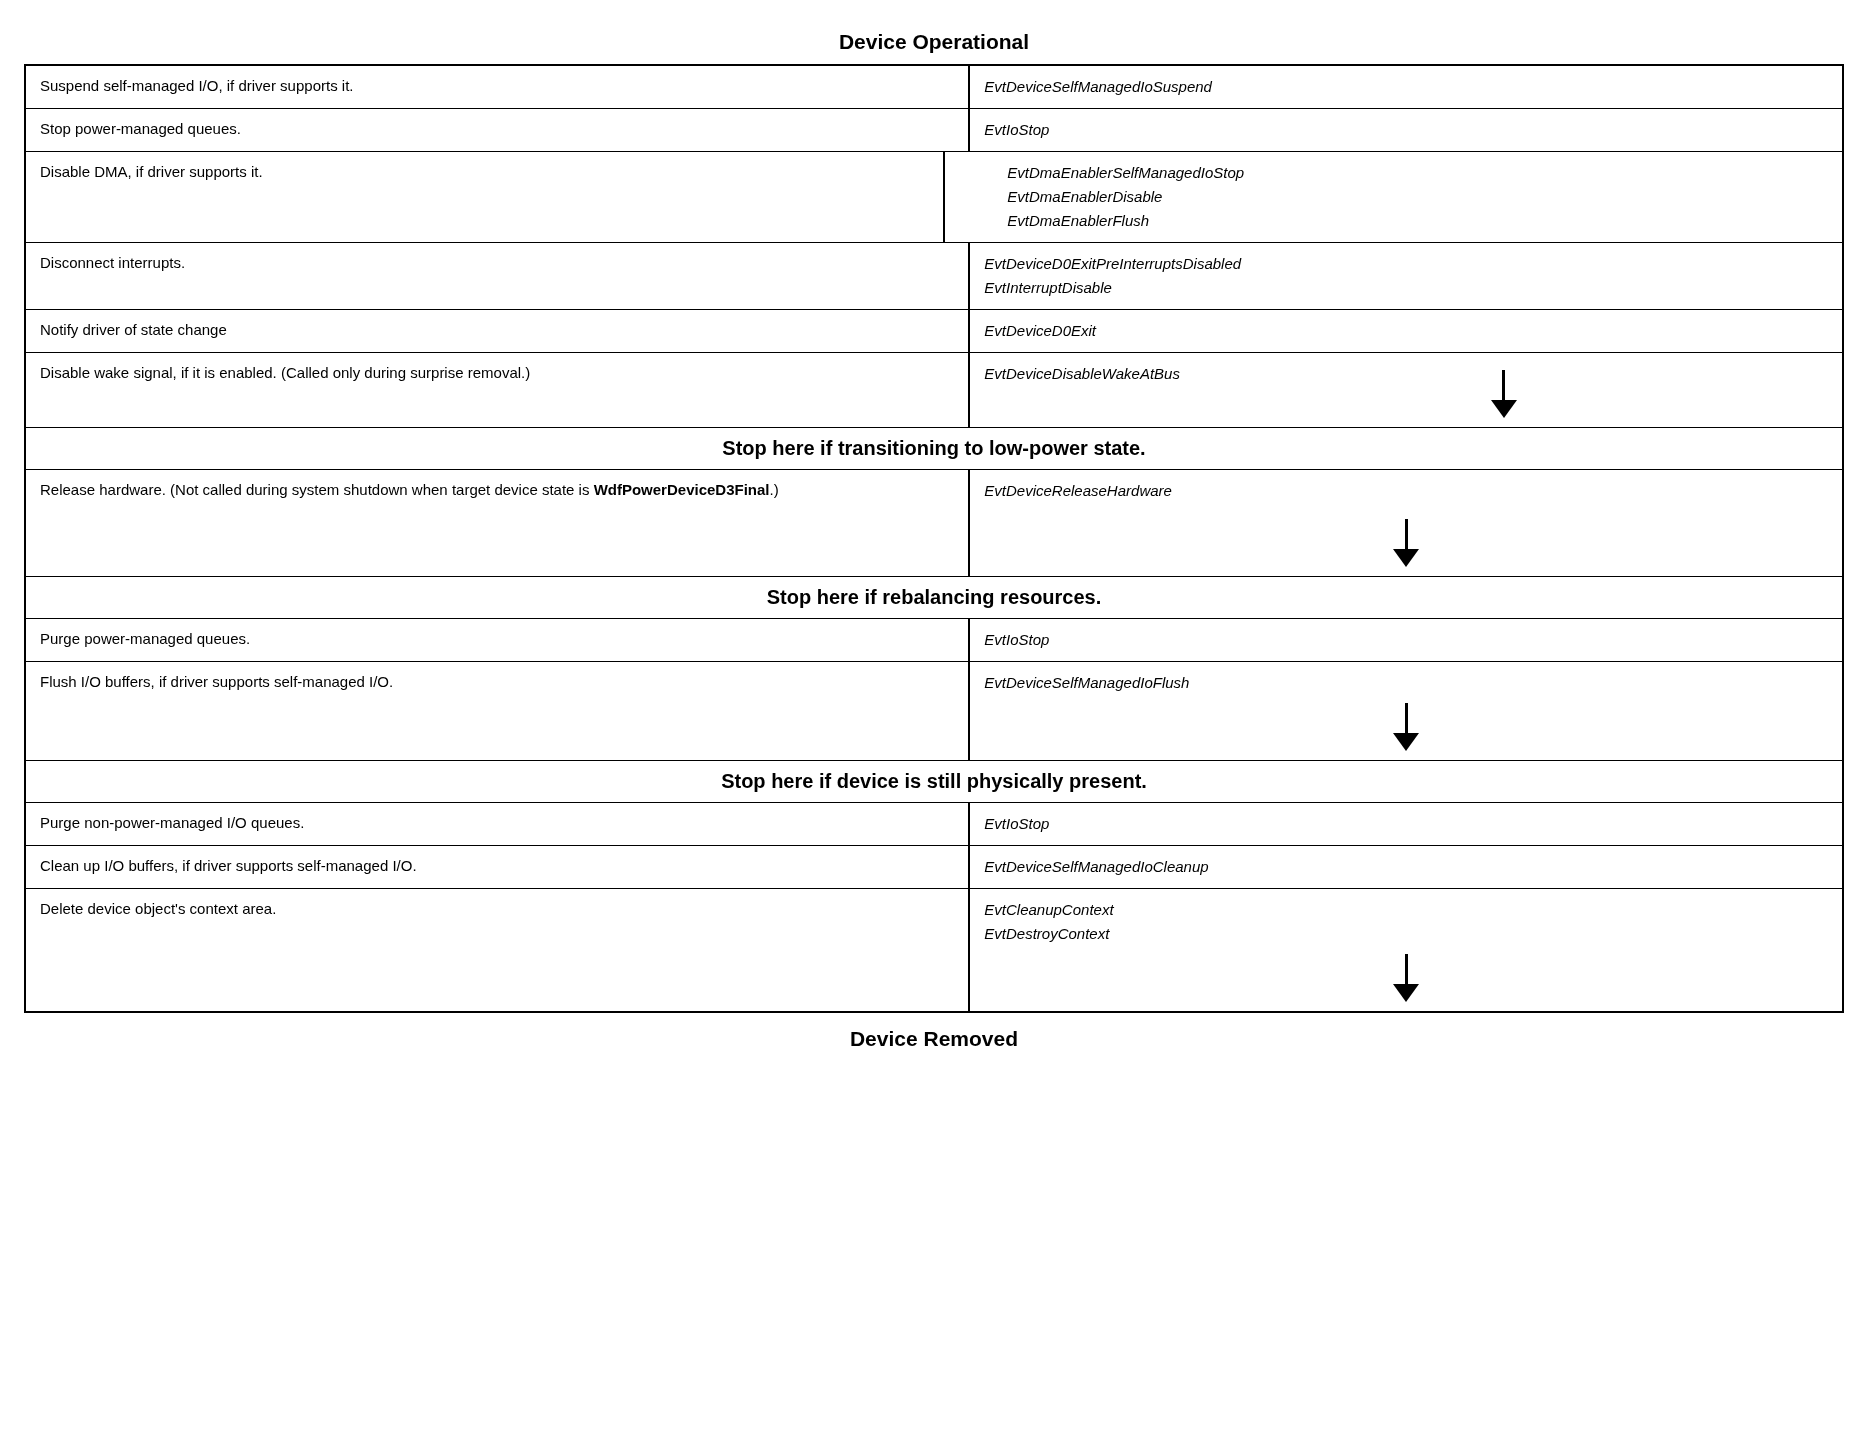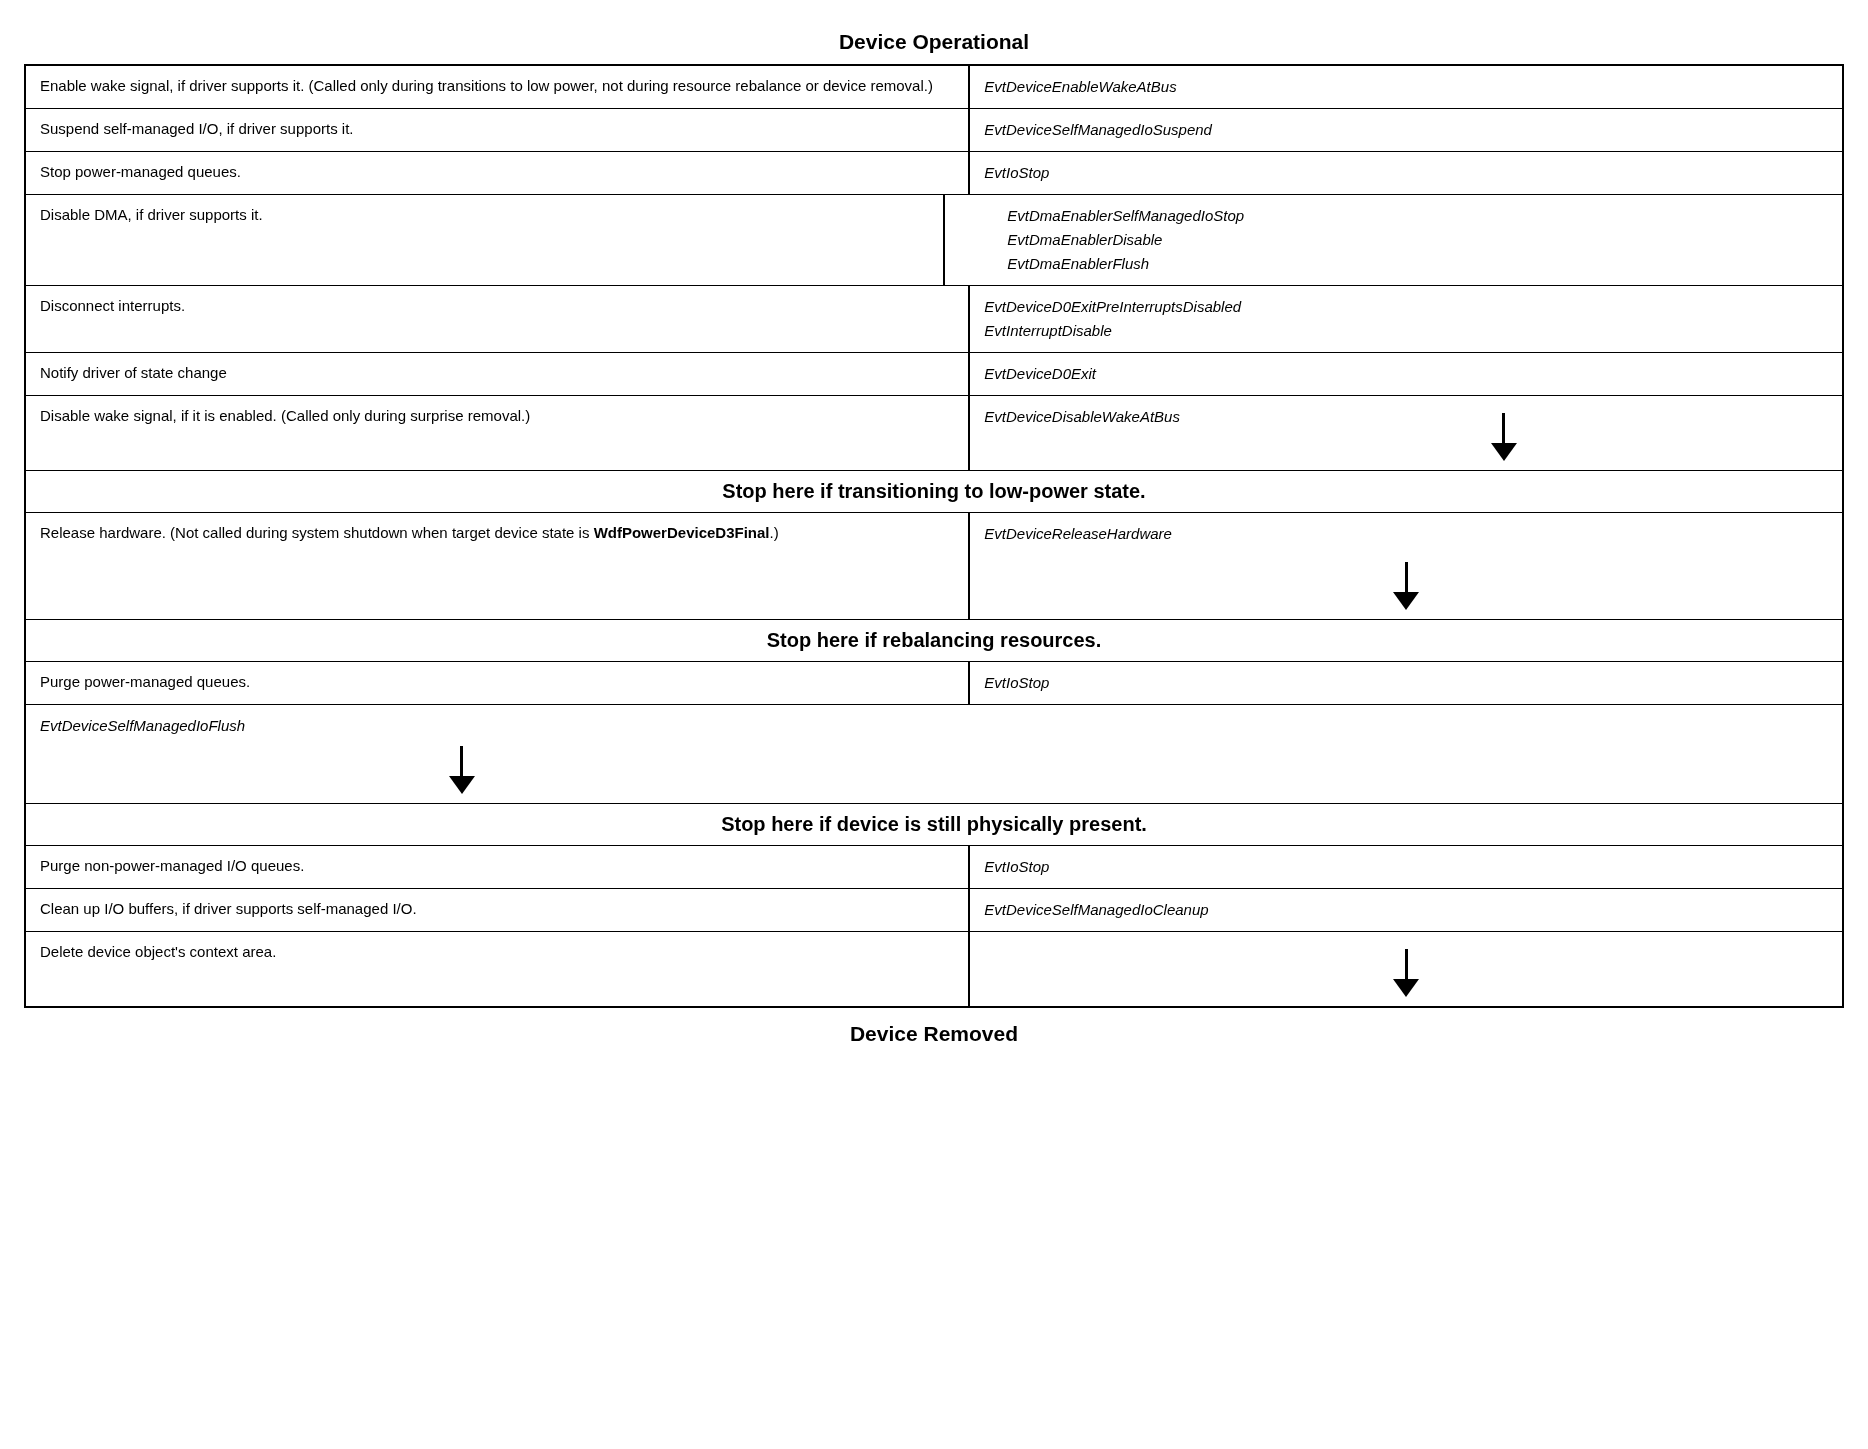--- a/index.html
+++ b/index.html
@@ -59,24 +59,20 @@
   </style>
 </head>
 <body>
 
 <div class="page-wrapper">
 
   <div class="full-title">Device Operational</div>
 
   <div class="wrapper">
 
-    <div class="row">
-      <div class="cell-l">Enable wake signal, if driver supports it. (Called only during transitions to low power, not during resource rebalance or device removal.)</div>
-      <div class="cell-r">EvtDeviceEnableWakeAtBus</div>
-    </div>
 
     <div class="row">
       <div class="cell-l">Suspend self-managed I/O, if driver supports it.</div>
       <div class="cell-r">EvtDeviceSelfManagedIoSuspend</div>
     </div>
 
     <div class="row">
       <div class="cell-l">Stop power-managed queues.</div>
       <div class="cell-r">EvtIoStop</div>
     </div>
@@ -129,20 +125,21 @@
 
     <div class="row">
       <div class="section-header">Stop here if rebalancing resources.</div>
     </div>
 
     <div class="row">
       <div class="cell-l">Purge power-managed queues.</div>
       <div class="cell-r">EvtIoStop</div>
     </div>
     <div class="row">
+      <div class="cell-l">Flush I/O buffers, if driver supports self-managed I/O.</div>
       <div class="cell-r" style="display:flex; flex-direction:column;">
         <div>EvtDeviceSelfManagedIoFlush</div>
         <div style="flex:1; display:flex; flex-direction:column; align-items:center; justify-content:flex-end; padding-top:8px;">
           <div style="width:3px; background:#000; flex:1; min-height:30px;"></div>
           <div style="width:0;height:0;border-left:13px solid transparent;border-right:13px solid transparent;border-top:18px solid #000;"></div>
         </div>
       </div>
     </div>
 
     <div class="row">
@@ -153,20 +150,22 @@
       <div class="cell-l">Purge non-power-managed I/O queues.</div>
       <div class="cell-r">EvtIoStop</div>
     </div>
     <div class="row">
       <div class="cell-l">Clean up I/O buffers, if driver supports self-managed I/O.</div>
       <div class="cell-r">EvtDeviceSelfManagedIoCleanup</div>
     </div>
     <div class="row no-bottom">
       <div class="cell-l">Delete device object's context area.</div>
       <div class="cell-r" style="display:flex; flex-direction:column;">
+        <div style="white-space:pre-line;">EvtCleanupContext
+EvtDestroyContext</div>
         <div style="flex:1; display:flex; flex-direction:column; align-items:center; justify-content:flex-end; padding-top:8px;">
           <div style="width:3px; background:#000; flex:1; min-height:30px;"></div>
           <div style="width:0;height:0;border-left:13px solid transparent;border-right:13px solid transparent;border-top:18px solid #000;"></div>
         </div>
       </div>
     </div>
 
   </div>
 
   <div class="full-title" style="margin-top:4px;">Device Removed</div>

